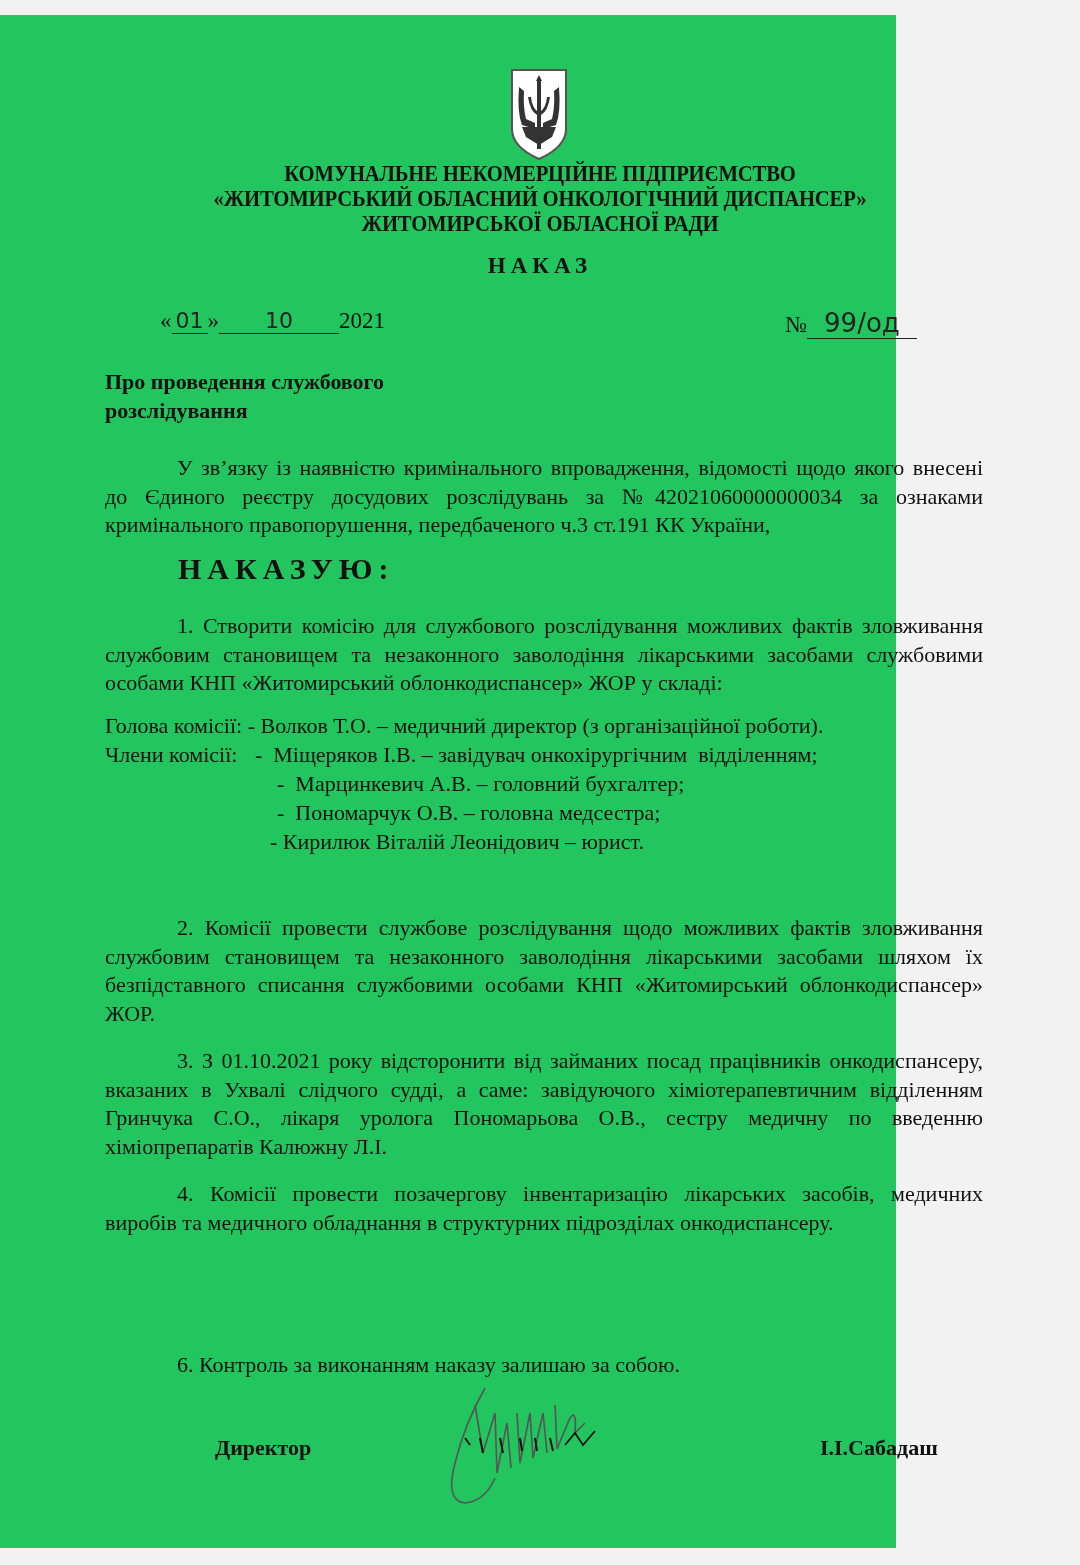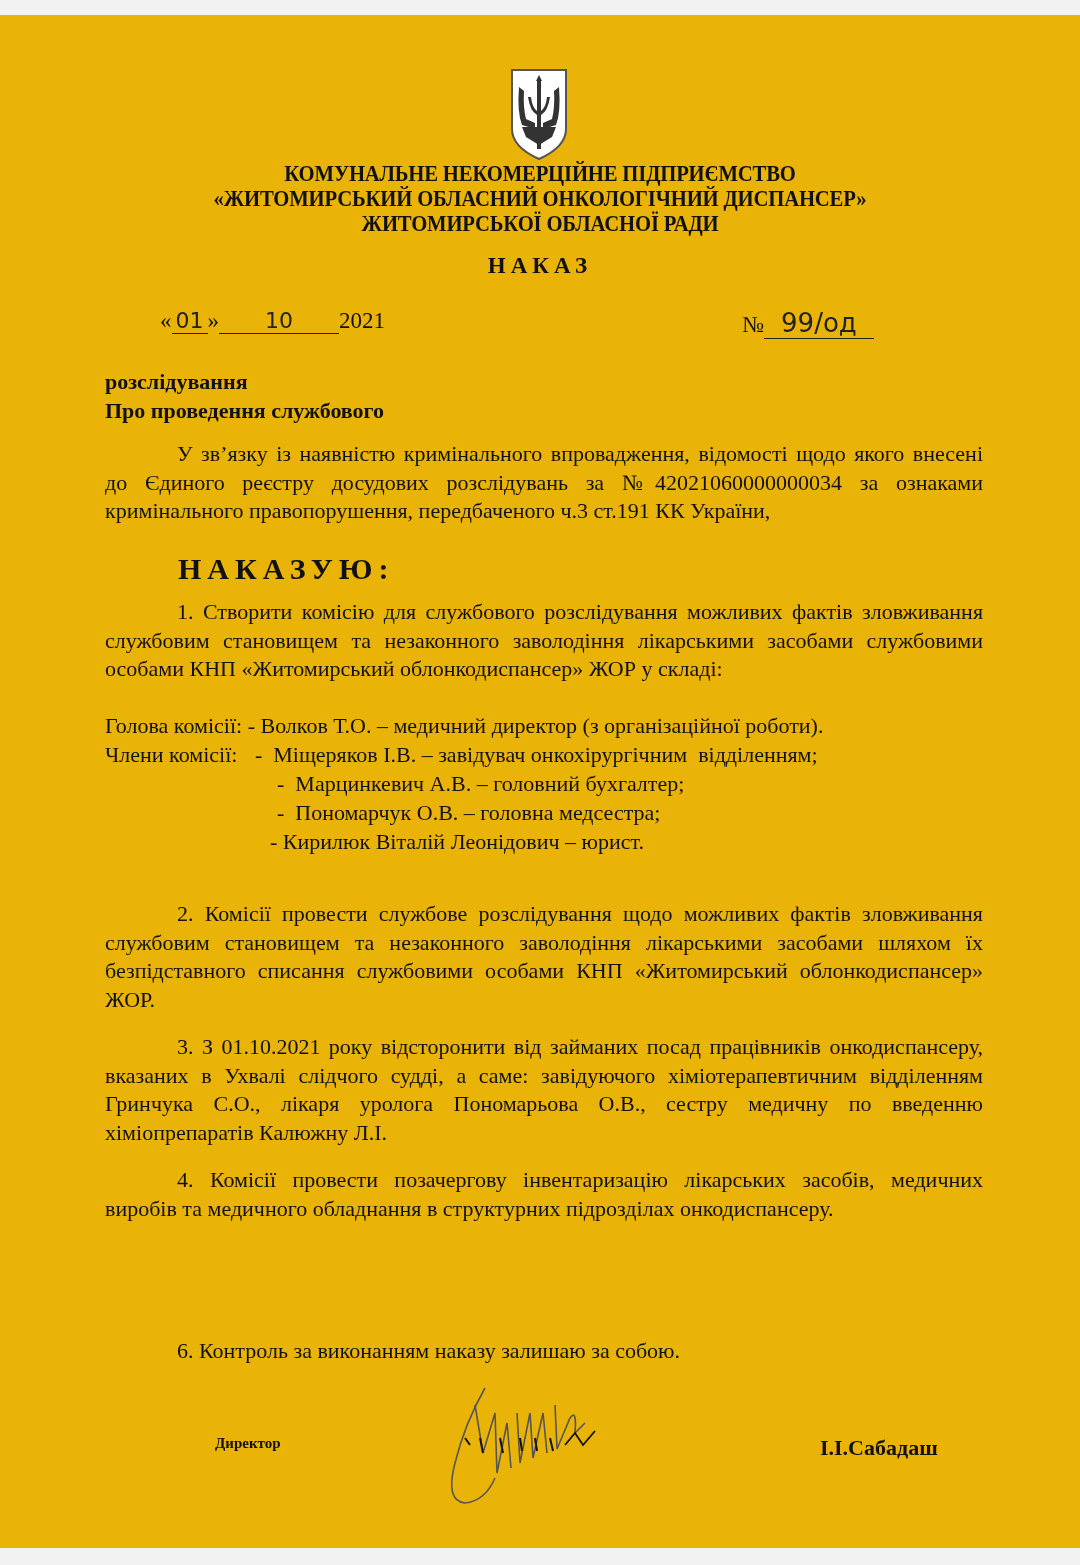--- a/index.html
+++ b/index.html
@@ -12,23 +12,23 @@
       height: 1565px;
       position: relative;
       overflow: hidden;
       font-family: "Liberation Serif", "DejaVu Serif", serif;
       color: #111;
     }
     .page {
       position: absolute;
       left: 0;
       top: 15px;
-      width: 1080px;
+      width: 896px;
       height: 1533px;
-      background: #eab308;
+      background: #22c55e;
     }
     .abs { position: absolute; }
     .emblem {
       left: 508px;
       top: 52px;
       width: 62px;
       height: 95px;
     }
     .org {
       left: 0;
@@ -58,57 +58,57 @@
       font-family: "DejaVu Sans", sans-serif;
       font-size: 22px;
       color: #222;
     }
     .uline {
       display: inline-block;
       border-bottom: 1.5px solid #222;
       text-align: center;
     }
     .numline {
-      left: 742px;
+      left: 785px;
       top: 293px;
       font-size: 23px;
       white-space: nowrap;
     }
     .subject {
       left: 105px;
       top: 352px;
       font-weight: bold;
       font-size: 22px;
       line-height: 29px;
     }
     .para {
       left: 105px;
       width: 878px;
       font-size: 22px;
       line-height: 28.5px;
       text-align: justify;
       transform-origin: left top;
     }
-    .indent { text-indent: 72px; }
+    .indent { text-indent: 72px; margin-top: 14px; }
     .heading2 {
       left: 178px;
       font-weight: bold;
       font-size: 30px;
       letter-spacing: 6px;
     }
     .line {
       font-size: 22px;
       line-height: 28.5px;
       white-space: nowrap;
     }
     .sign-role {
       left: 215px;
       top: 1420px;
       font-weight: bold;
-      font-size: 15px;
+      font-size: 22px;
     }
     .sign-name {
       left: 820px;
       top: 1420px;
       font-weight: bold;
       font-size: 22px;
       text-align: right;
     }
     .signature {
       left: 425px;
@@ -146,22 +146,22 @@
 
   <div class="abs dateline">
     <span>«</span><span class="uline hand" style="width:36px">01</span><span>»</span><span class="uline hand" style="width:120px">10</span><span>2021</span>
   </div>
 
   <div class="abs numline">
     <span>№</span><span class="uline hand" style="width:110px; font-size:26px">99/од</span>
   </div>
 
   <div class="abs subject">
+    <div>Про проведення службового</div>
     <div>розслідування</div>
-    <div>Про проведення службового</div>
   </div>
 
   <div class="abs para indent" style="top:425px">У зв’язку із наявністю кримінального впровадження, відомості щодо якого внесені до Єдиного реєстру досудових розслідувань за №42021060000000034 за ознаками кримінального правопорушення, передбаченого ч.3 ст.191 КК України,</div>
 
   <div class="abs heading2" style="top:537px">НАКАЗУЮ:</div>
 
   <div class="abs para indent" style="top:583px">1. Створити комісію для службового розслідування можливих фактів зловживання службовим становищем та незаконного заволодіння лікарськими засобами службовими особами КНП «Житомирський облонкодиспансер» ЖОР у складі:</div>
 
   <div class="abs line" style="left:105px; top:697px">
     <span>Голова комісії:</span>

